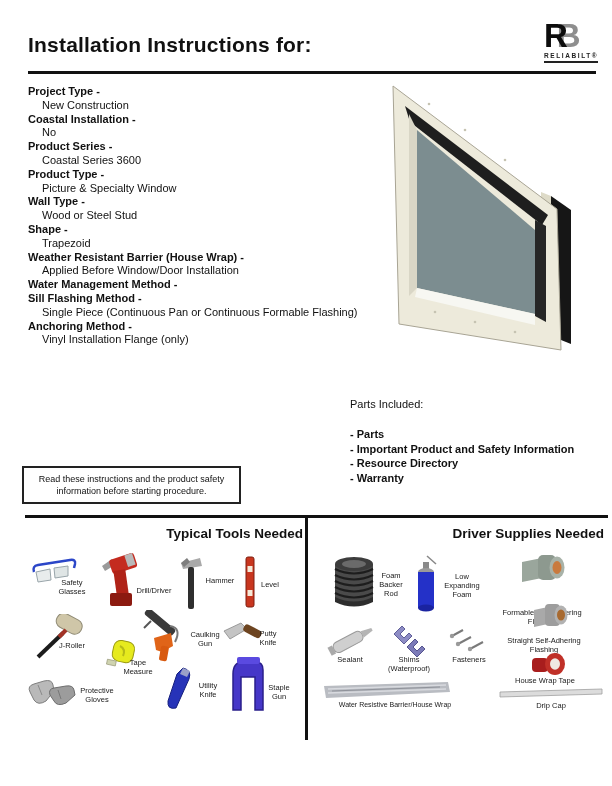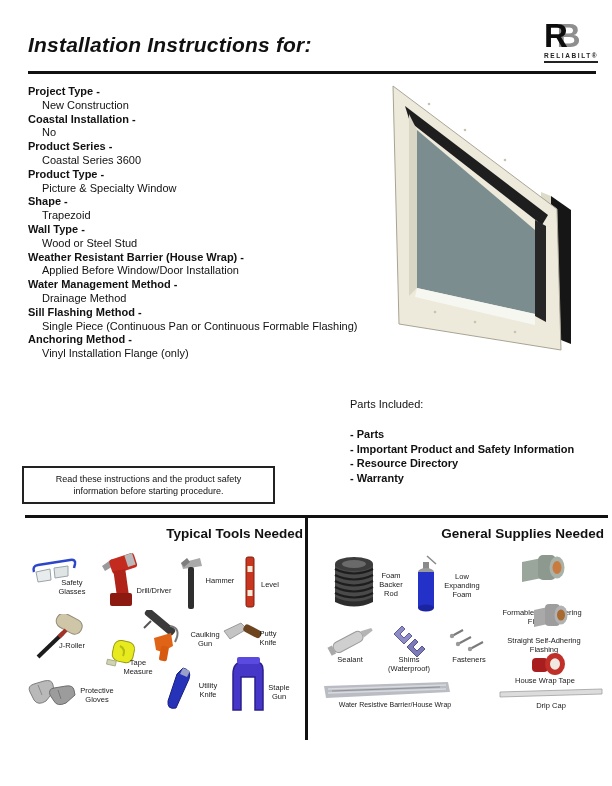--- a/index.html
+++ b/index.html
@@ -1,21 +1,21 @@
 <!DOCTYPE html>
 <html><head>
 <meta charset="utf-8">
 <style>
   html,body{margin:0;padding:0;background:#fff;}
   #page{position:relative;width:612px;height:786px;background:#ffffff;
         font-family:"Liberation Sans",sans-serif;color:#111;overflow:hidden;}
   .abs{position:absolute;}
 
   
-  .doc-title{left:28px;top:33px;font-size:21px;font-weight:bold;letter-spacing:.2px;font-style:italic;}
+  .doc-title{left:28px;top:33px;font-size:21px;font-weight:bold;letter-spacing:.2px;}
   .title-rule{left:28px;top:71px;width:568px;height:3px;background:#111;}
   .logo{left:544px;top:20px;width:54px;text-align:left;}
   .logo-rb{font-size:33px;font-weight:bold;line-height:.95;letter-spacing:-2px;}
   .logo-rb .r{position:relative;z-index:2;color:#0d0d0d;}
   .logo-rb .b{color:#8e8e8e;margin-left:-9px;}
   .logo-brand{font-size:6.5px;font-weight:bold;letter-spacing:1.6px;color:#222;margin-top:1px;}
   .logo-rule{width:54px;height:1.5px;background:#222;margin-top:2px;}
 
   
   .specs{left:28px;top:85px;width:332px;font-size:11px;line-height:13.8px;}
@@ -24,21 +24,21 @@
 
   
   .window-illu{left:365px;top:84px;}
 
   
   .parts-heading{left:350px;top:398px;font-size:11px;text-align:right;}
   .parts-list{left:350px;top:427px;font-size:11px;font-weight:bold;line-height:14.5px;}
 
   
   .notice-box{left:22px;top:466px;width:213px;border:2px solid #222;
-              font-size:9px;line-height:1.35;text-align:center;padding:5px 18px;}
+              font-size:9px;line-height:1.35;text-align:center;padding:5px 1px;}
 
   
   .bottom-rule{left:25px;top:515px;width:583px;height:3px;background:#111;}
   .v-divider{left:305px;top:515px;width:2.5px;height:225px;background:#111;}
   .panel-title{font-weight:bold;font-size:13.5px;text-align:right;}
   .tools-title{left:25px;top:526px;width:278px;}
   .supplies-title{left:312px;top:526px;width:292px;}
 
   .ic{position:absolute;}
   .ic-label{position:absolute;font-size:7.5px;line-height:1.2;text-align:center;color:#1a1a1a;}
@@ -67,34 +67,33 @@
       </div>
     <div>
         <div class="spec-label">Product Series -</div>
         <div class="spec-value">Coastal Series 3600</div>
       </div>
     <div>
         <div class="spec-label">Product Type -</div>
         <div class="spec-value">Picture &amp; Specialty Window</div>
       </div>
     <div>
+        <div class="spec-label">Wall Type -</div>
+        <div class="spec-value">Wood or Steel Stud</div>
+      </div>
+    <div>
         <div class="spec-label">Shape -</div>
         <div class="spec-value">Trapezoid</div>
       </div>
     <div>
-        <div class="spec-label">Wall Type -</div>
-        <div class="spec-value">Wood or Steel Stud</div>
-      </div>
-    <div>
         <div class="spec-label">Weather Resistant Barrier (House Wrap) -</div>
         <div class="spec-value">Applied Before Window/Door Installation</div>
       </div>
     <div>
         <div class="spec-label">Water Management Method -</div>
-        <div class="spec-value">Drainage Method</div>
       </div>
     <div>
         <div class="spec-label">Sill Flashing Method -</div>
         <div class="spec-value">Single Piece (Continuous Pan or Continuous Formable Flashing)</div>
       </div>
     <div>
         <div class="spec-label">Anchoring Method -</div>
         <div class="spec-value">Vinyl Installation Flange (only)</div>
       </div>
   </div>
@@ -124,21 +123,21 @@
     <div>- Important Product and Safety Information</div>
     <div>- Resource Directory</div>
     <div>- Warranty</div>
   </div>
 
   <div class="abs notice-box">Read these instructions and the product safety information before starting procedure.</div>
 
   <div class="abs bottom-rule"></div>
   <div class="abs v-divider"></div>
   <div class="abs panel-title tools-title">Typical Tools Needed</div>
-  <div class="abs panel-title supplies-title">General Supplies Needed</div>
+  <div class="abs panel-title supplies-title">Driver Supplies Needed</div>
 
   <svg class="ic" style="left:30px;top:556px" width="48" height="30" viewBox="0 0 48 30">
     <path d="M4 16 Q2 10 8 9 L40 4 Q46 3 45 8 L44 12" fill="none" stroke="#2b46c8" stroke-width="2.5"></path>
     <polygon points="6,16 20,13 21,24 8,26" fill="#e8ecec" stroke="#99a5aa" stroke-width="1"></polygon>
     <polygon points="24,12 38,10 38,20 25,22" fill="#dfe5e5" stroke="#99a5aa" stroke-width="1"></polygon>
   </svg>
   <div class="ic-label" style="left:50px;top:578px;width:44px">Safety Glasses</div>
 
   <svg class="ic" style="left:100px;top:550px" width="42" height="62" viewBox="0 0 42 62">
     <polygon points="2,16 12,9 15,15 5,21" fill="#9a9a9a"></polygon>

